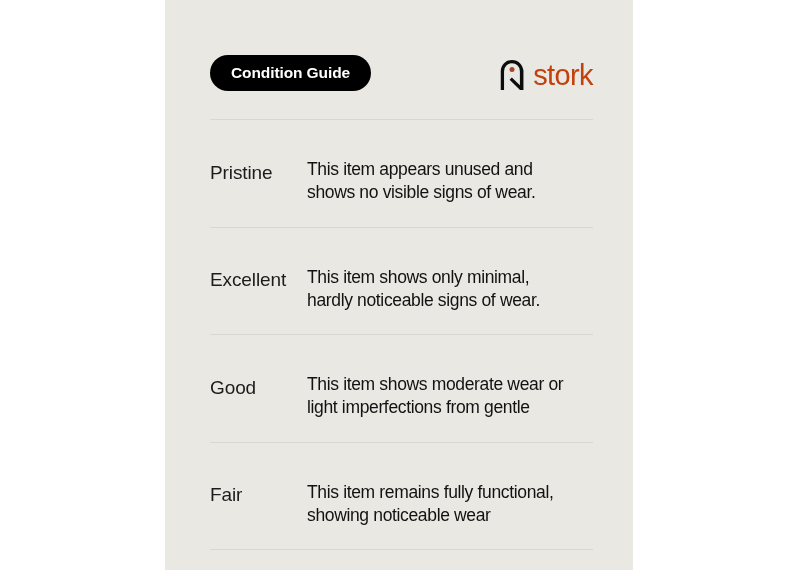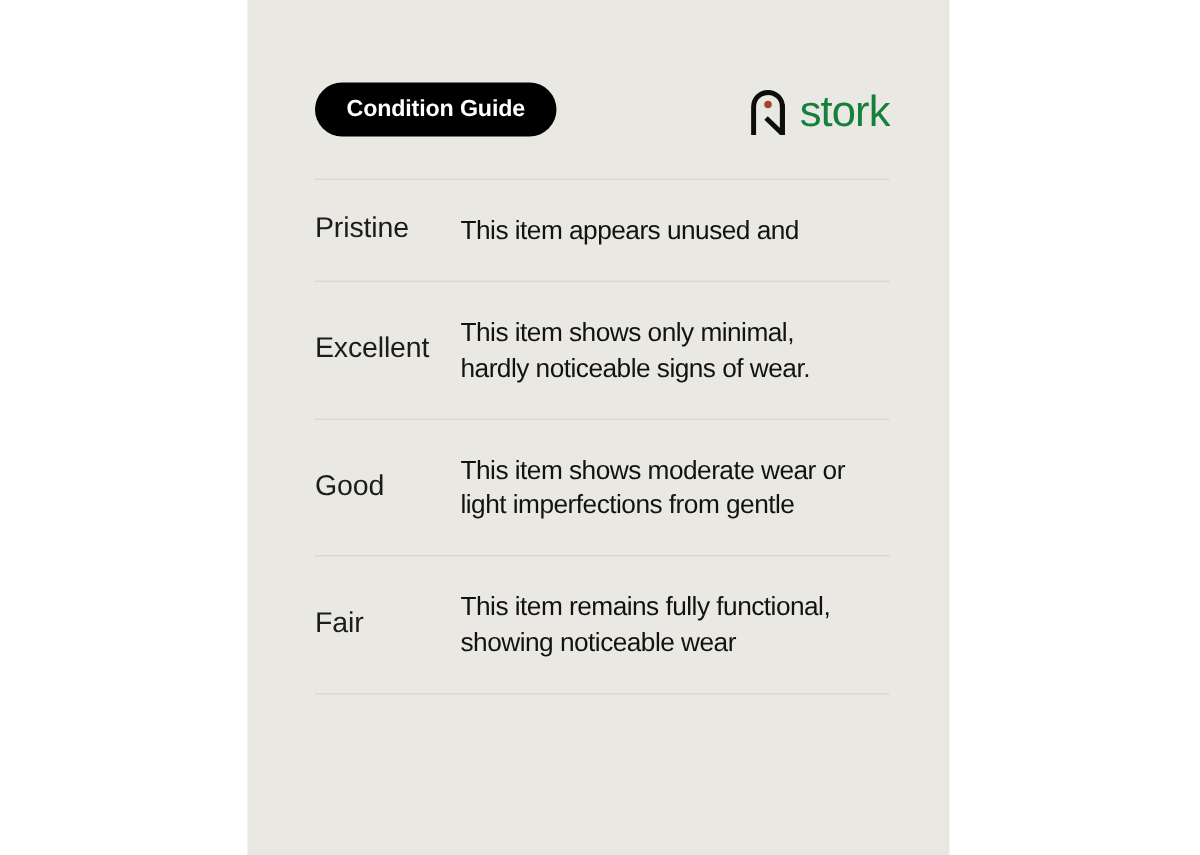--- a/index.html
+++ b/index.html
@@ -61,21 +61,21 @@
     height: 34px;
   }
   .brand-mark {
     width: 26px;
     height: 32px;
     display: block;
   }
   .brand-name {
     font-size: 29px;
     font-weight: 400;
-    color: #15803d;
+    color: #c2410c;
     letter-spacing: -0.6px;
     line-height: 1;
     position: relative;
     top: 1px;
   }
   .table {
     position: absolute;
     left: 45px;
     top: 119px;
     width: 383px;
@@ -101,20 +101,21 @@
     line-height: 1.2;
   }
   .row-desc {
     flex: 1 1 auto;
     font-size: 17.5px;
     font-weight: 500;
     color: #121212;
     line-height: 1.33;
     letter-spacing: -0.35px;
     max-width: 282px;
+    margin-top: 16px;
   }
   .row-desc .ln {
     display: block;
     white-space: nowrap;
   }
 </style>
 </head>
 <body>
 
 <div class="stage">
@@ -136,20 +137,21 @@
     </div>
 
     <div class="table">
 
       <div class="divider"></div>
 
       <div class="row">
         <div class="row-label">Pristine</div>
         <div class="row-desc">
           <span class="ln">This item appears unused and</span>
+          <span class="ln">shows no visible signs of wear.</span>
         </div>
       </div>
 
       <div class="divider"></div>
 
       <div class="row">
         <div class="row-label">Excellent</div>
         <div class="row-desc">
           <span class="ln">This item shows only minimal,</span>
           <span class="ln">hardly noticeable signs of wear.</span>

